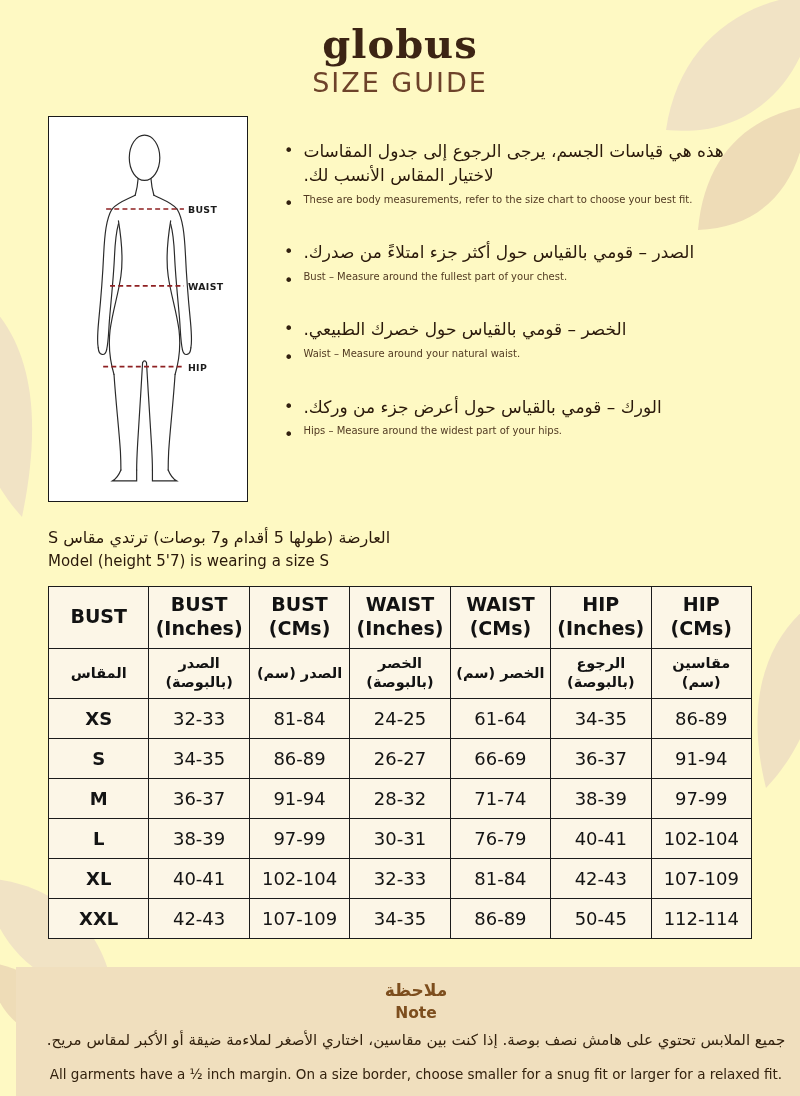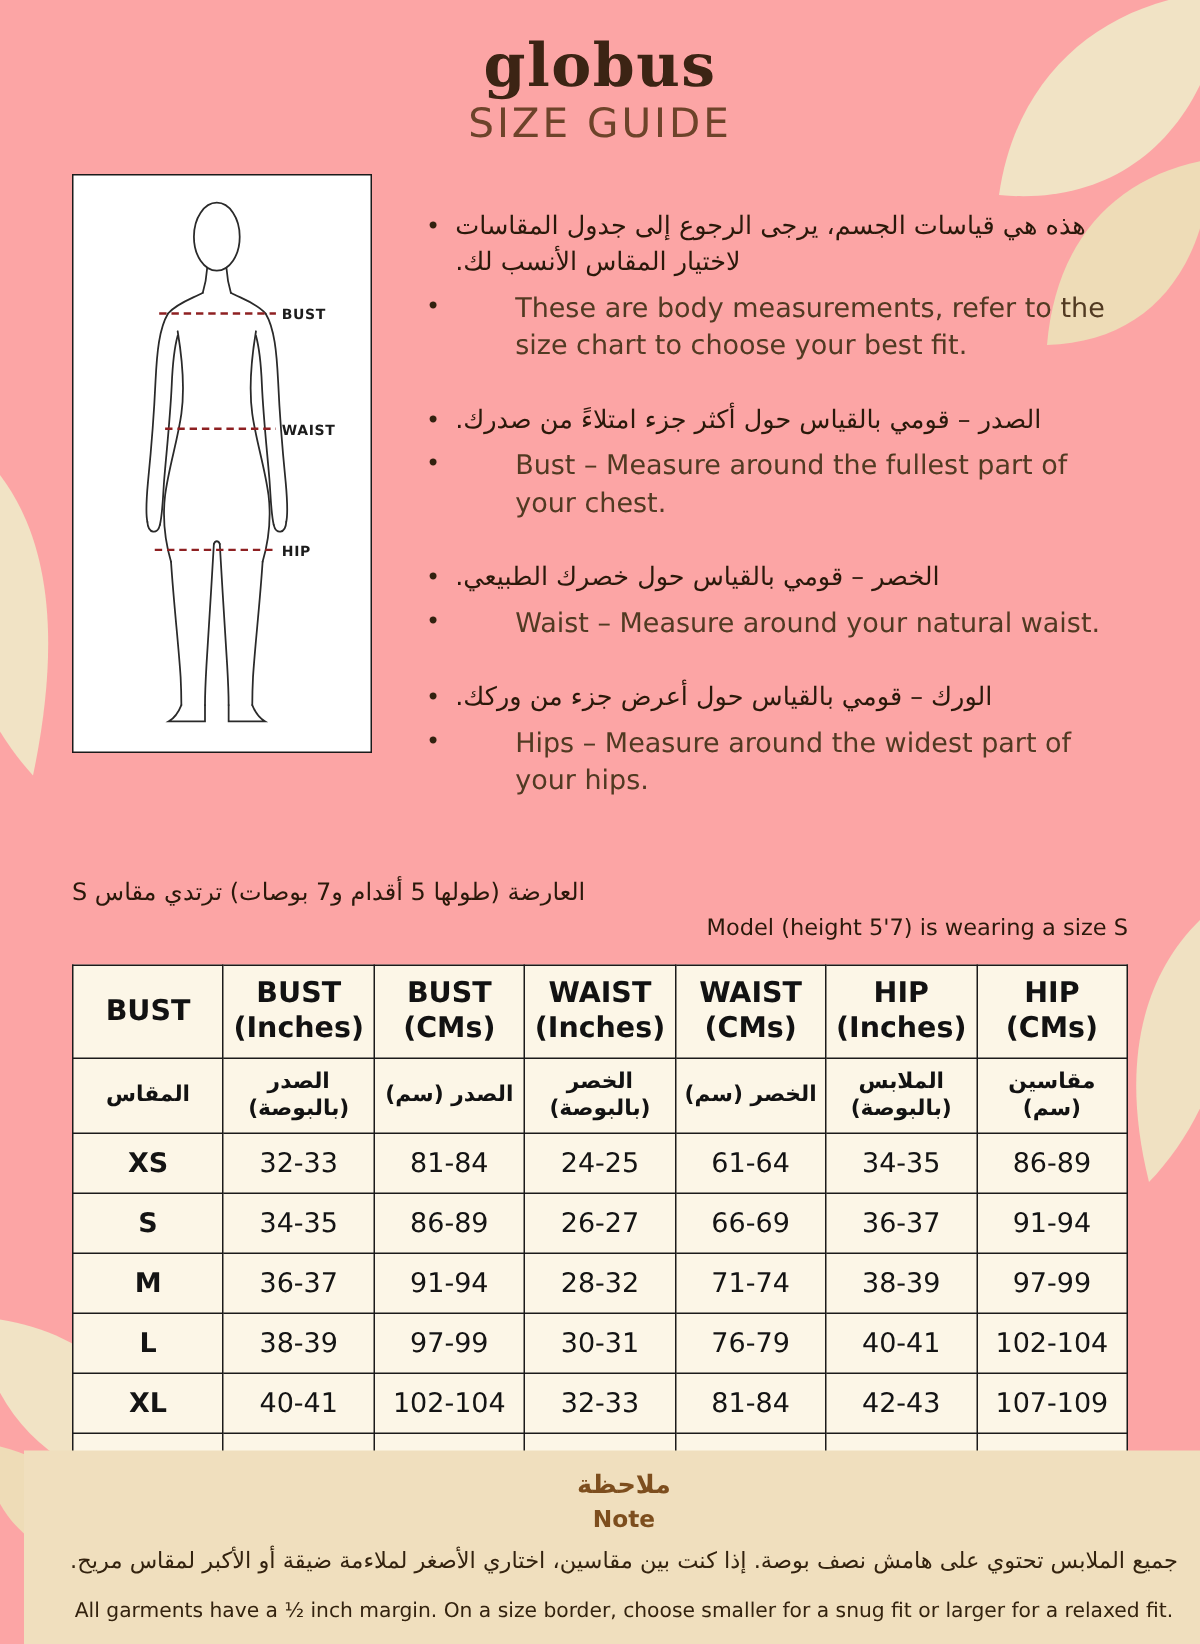--- a/index.html
+++ b/index.html
@@ -1,43 +1,43 @@
 <!DOCTYPE html>
 <html><head>
 <meta charset="utf-8">
 <style>
   * { margin:0; padding:0; box-sizing:border-box; }
   html,body { background:#e9e2d2; }
   body { font-family:"DejaVu Sans", sans-serif; }
-  .page { position:relative; width:800px; height:1096px; background:#fca5a5; overflow:hidden; margin:0 auto; }
+  .page { position:relative; width:800px; height:1096px; background:#fef9c3; overflow:hidden; margin:0 auto; }
   .decor { position:absolute; z-index:0; }
   .content { position:relative; z-index:1; padding:0 48px; }
 
   .header { text-align:center; padding-top:22px; }
   .logo { font-family:"DejaVu Serif", serif; font-weight:bold; font-size:40px; color:#3c2414; letter-spacing:1px; line-height:1.08; }
   .title { font-size:27px; font-weight:normal; color:#6d432a; letter-spacing:2px; margin-top:2px; }
 
   .top { display:flex; margin-top:18px; }
   .figure-box { width:200px; height:386px; background:#ffffff; border:1.6px solid #1a1a1a; flex:none; }
   .figure-box svg { display:block; }
   .fig-outline { fill:none; stroke:#2a2a2a; stroke-width:1.2; stroke-linecap:round; }
   .fig-dash { stroke:#8e2022; stroke-width:1.6; stroke-dasharray:5 3.3; }
   .fig-label { font-family:"DejaVu Sans", sans-serif; font-size:9.5px; font-weight:bold; fill:#1c1c1c; letter-spacing:0.4px; }
 
   .bullets { flex:1; padding:24px 0 0 36px; }
   .group { margin-bottom:26px; }
   .b-line { display:flex; gap:10px; margin-bottom:5px; }
   .b-dot { flex:none; color:#32210f; line-height:1.4; }
   .b-text { flex:1; line-height:1.4; }
   .b-ar { direction:rtl; text-align:left; font-size:17px; color:#2a190a; }
-  .b-en { font-size:18px; color:#513a22;margin-left:40px; }
+  .b-en { font-size:10px; color:#513a22; }
 
   .model-note { margin-top:24px; line-height:1.5; }
   .model-ar { direction:rtl; text-align:left; font-size:16px; color:#2a190a; }
-  .model-en { font-size:15px; color:#2a190a;text-align:right; }
+  .model-en { font-size:15px; color:#2a190a; }
 
   table { border-collapse:collapse; width:100%; margin-top:13px; background:#fcf6e7; table-layout:fixed; }
   th, td { border:1.4px solid #1b1b1b; text-align:center; vertical-align:middle; padding:2px; }
   .th-en { font-size:19px; font-weight:bold; color:#121212; height:62px; line-height:1.25; }
   .th-ar { font-size:14.5px; font-weight:bold; color:#121212; height:50px; line-height:1.3; }
   td { font-size:18px; height:40px; color:#141414; font-weight:500; }
   td.size-col { font-weight:bold; }
 
   .note-band { position:absolute; bottom:0; left:16px; width:100%; background:#f0dfbe; text-align:center; padding:12px 14px 12px; z-index:2; }
   .note-title-ar { direction:rtl; font-size:17px; font-weight:bold; color:#7d4e1e; line-height:1.35; }
@@ -208,21 +208,21 @@
               <div>الصدر (سم)</div>
             </th>
             <th class="th-ar" dir="rtl">
               <div>الخصر</div>
               <div>(بالبوصة)</div>
             </th>
             <th class="th-ar" dir="rtl">
               <div>الخصر (سم)</div>
             </th>
             <th class="th-ar" dir="rtl">
-              <div>الملابس</div>
+              <div>الرجوع</div>
               <div>(بالبوصة)</div>
             </th>
             <th class="th-ar" dir="rtl">
               <div>مقاسين (سم)</div>
             </th>
           </tr>
       </thead>
       <tbody>
           <tr>
             <td class="size-col">XS</td>

